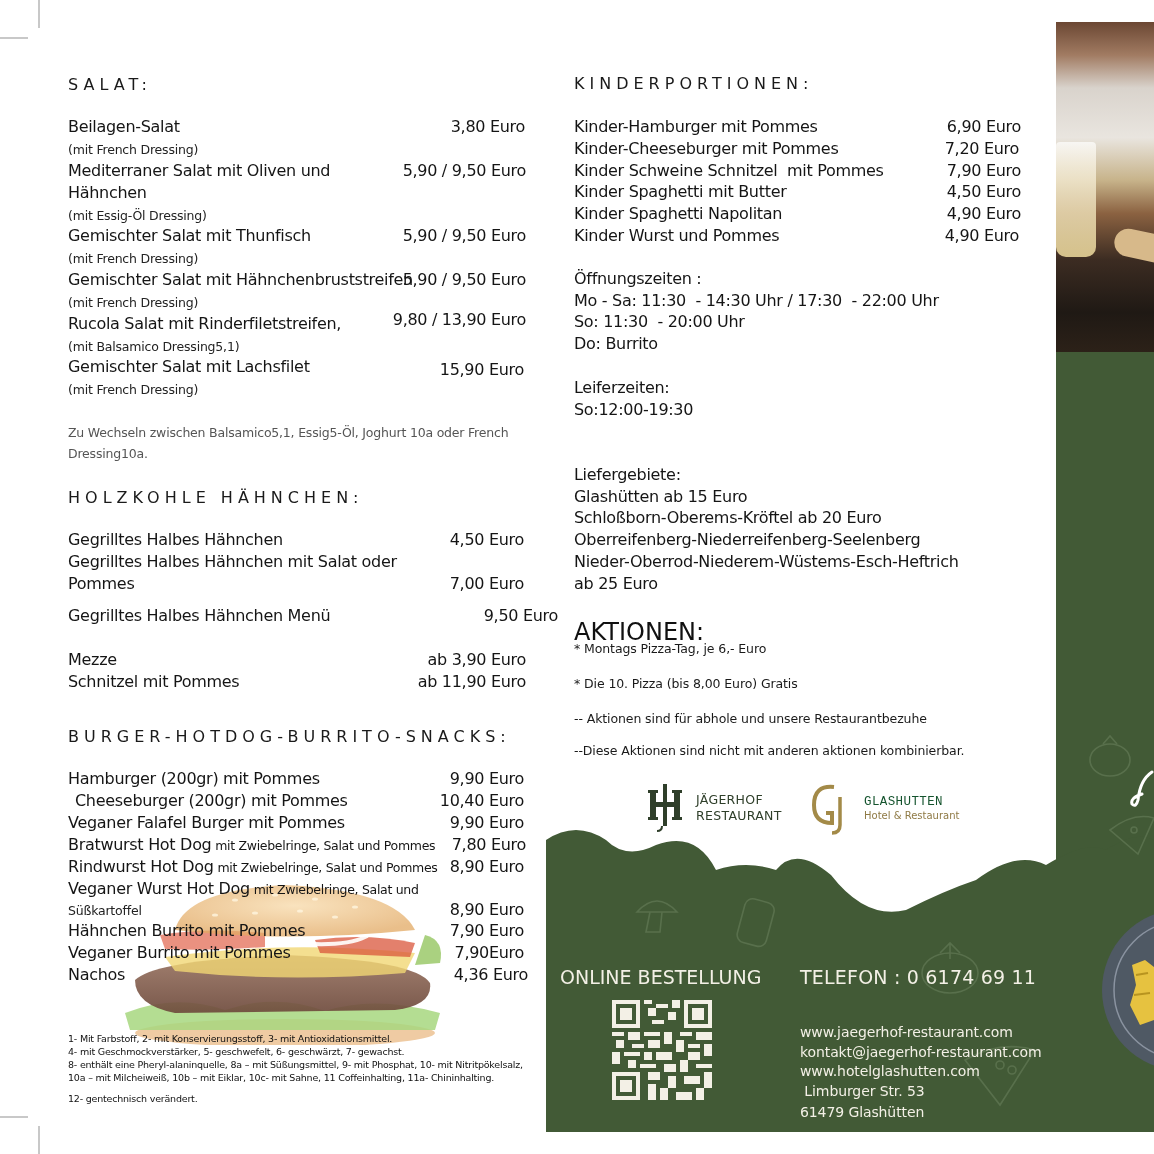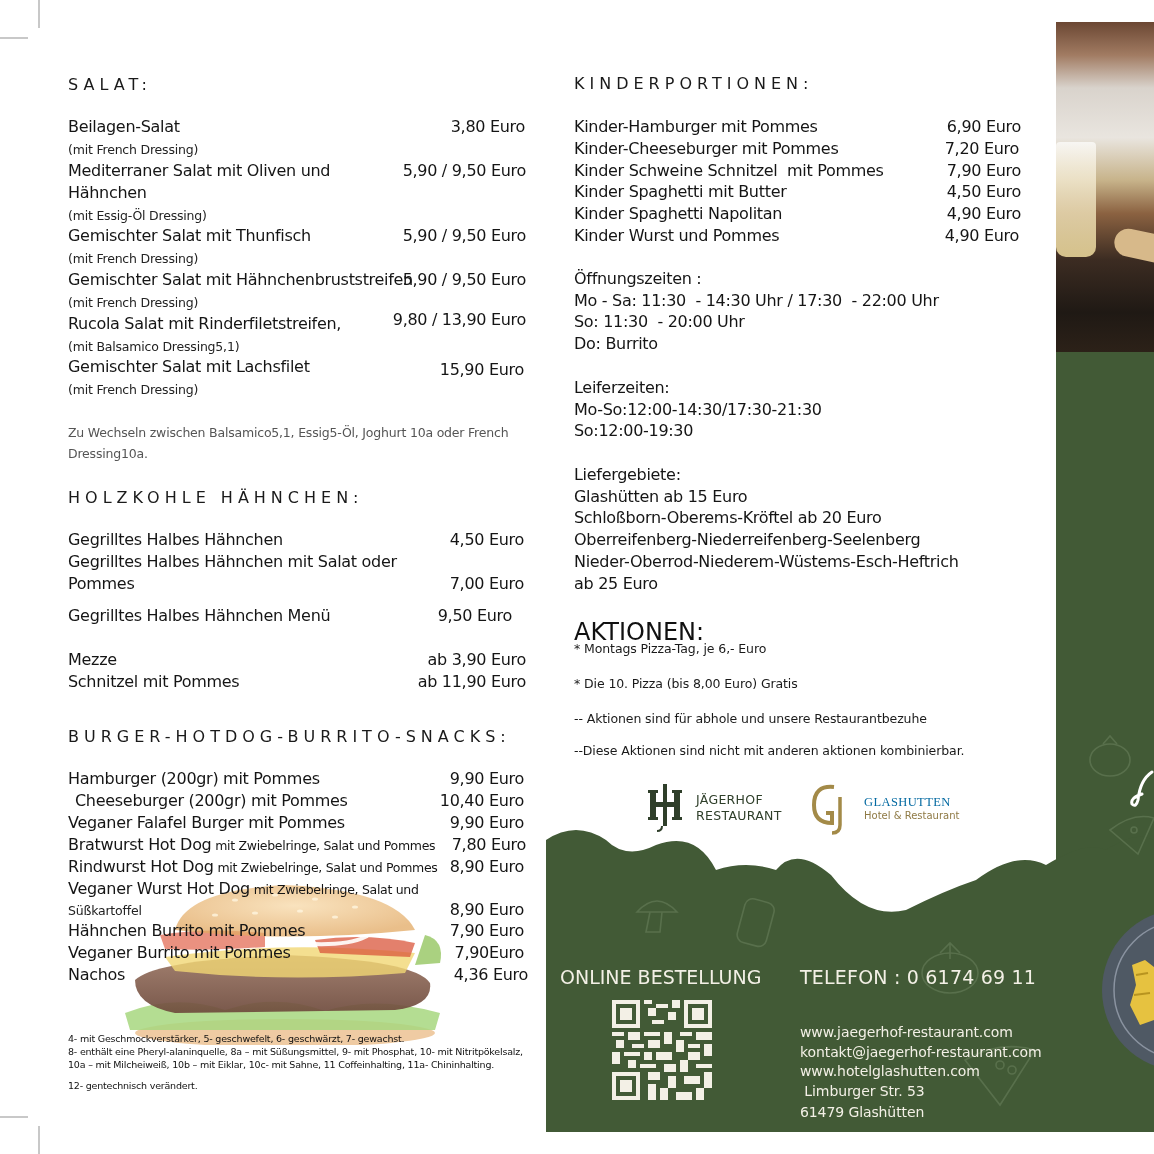--- a/index.html
+++ b/index.html
@@ -89,21 +89,21 @@
   <div class="heading" style="left:68px;top:488px;">HOLZKOHLE HÄHNCHEN:</div>
 
   <div class="item" style="left:68px;top:529px;">Gegrilltes Halbes Hähnchen</div>
   <div class="price" style="right:630px;top:529px;">4,50 Euro</div>
 
   <div class="item" style="left:68px;top:551px;">Gegrilltes Halbes Hähnchen mit Salat oder</div>
   <div class="item" style="left:68px;top:573px;">Pommes</div>
   <div class="price" style="right:630px;top:573px;">7,00 Euro</div>
 
   <div class="item" style="left:68px;top:605px;">Gegrilltes Halbes Hähnchen Menü</div>
-  <div class="price" style="right:642px;top:605px;">9,50 Euro</div>
+  <div class="price" style="right:596px;top:605px;">9,50 Euro</div>
 
   <div class="item" style="left:68px;top:649px;">Mezze</div>
   <div class="price" style="right:628px;top:649px;">ab 3,90 Euro</div>
 
   <div class="item" style="left:68px;top:671px;">Schnitzel mit Pommes</div>
   <div class="price" style="right:628px;top:671px;">ab 11,90 Euro</div>
 </div>
 
 <svg class="burger" viewBox="0 0 335 160">
   <defs>
@@ -169,20 +169,21 @@
   <div class="price" style="right:630px;top:920px;">7,90 Euro</div>
 
   <div class="item" style="left:68px;top:942px;">Veganer Burrito mit Pommes</div>
   <div class="price" style="right:630px;top:942px;">7,90Euro</div>
 
   <div class="item" style="left:68px;top:964px;">Nachos</div>
   <div class="price" style="right:626px;top:964px;">4,36 Euro</div>
 </div>
 
 <div class="footnote" style="left:68px;top:1032px;">
+  <div>1- Mit Farbstoff, 2- mit Konservierungsstoff, 3- mit Antioxidationsmittel.</div>
   <div>4- mit Geschmockverstärker, 5- geschwefelt, 6- geschwärzt, 7- gewachst.</div>
   <div>8- enthält eine Pheryl-alaninquelle, 8a – mit Süßungsmittel, 9- mit Phosphat, 10- mit Nitritpökelsalz,</div>
   <div>10a – mit Milcheiweiß, 10b – mit Eiklar, 10c- mit Sahne, 11 Coffeinhalting, 11a- Chininhalting.</div>
   <div style="margin-top:8px;">12- gentechnisch verändert.</div>
 </div>
 
 <div>
   <div class="heading" style="left:574px;top:74px;">KINDERPORTIONEN:</div>
   <div class="item" style="left:574px;top:116px;">Kinder-Hamburger mit Pommes</div>
   <div class="price" style="right:133px;top:116px;">6,90 Euro</div>
@@ -200,21 +201,20 @@
 
 <div class="info" style="left:574px;top:268px;">
   <div>Öffnungszeiten :</div>
   <div style="white-space:pre;">Mo - Sa: 11:30  - 14:30 Uhr / 17:30  - 22:00 Uhr</div>
   <div style="white-space:pre;">So: 11:30  - 20:00 Uhr</div>
   <div>Do: Burrito</div>
 </div>
 
 <div class="info" style="left:574px;top:377px;">
   <div>Leiferzeiten:</div>
-  <div>Mo-So:12:00-14:30/17:30-21:30</div>
   <div>So:12:00-19:30</div>
 </div>
 
 <div class="info" style="left:574px;top:464px;">
   <div>Liefergebiete:</div>
   <div>Glashütten ab 15 Euro</div>
   <div>Schloßborn-Oberems-Kröftel ab 20 Euro</div>
   <div>Oberreifenberg-Niederreifenberg-Seelenberg</div>
   <div>Nieder-Oberrod-Niederem-Wüstems-Esch-Heftrich</div>
   <div>ab 25 Euro</div>
@@ -245,21 +245,21 @@
   </svg>
   <div style="position:absolute;left:48px;top:8px;font-size:12.5px;color:#2f3f2a;letter-spacing:0.3px;white-space:nowrap;">JÄGERHOF</div>
   <div style="position:absolute;left:48px;top:24px;font-size:12.5px;color:#2f3f2a;letter-spacing:0.3px;white-space:nowrap;">RESTAURANT</div>
 </div>
 
 <div class="logo-gl">
   <svg width="42" height="52" viewBox="0 0 42 52" style="position:absolute;left:0;top:0;">
     <path d="M24 4 Q4 2 4 22 Q4 40 22 40 L22 30 L16 30" fill="none" stroke="#a38a48" stroke-width="4"></path>
     <path d="M30 14 L30 42 Q30 50 22 50" fill="none" stroke="#a38a48" stroke-width="3.5"></path>
   </svg>
-  <div style="position:absolute;left:54px;top:12px;font-family:Liberation Serif, serif;font-size:12.5px;color:#0369a1;letter-spacing:0.4px;white-space:nowrap;">GLASHUTTEN</div>
+  <div style="position:absolute;left:54px;top:12px;font-family:Liberation Mono, monospace;font-size:12.5px;color:#14532d;letter-spacing:0.4px;white-space:nowrap;">GLASHUTTEN</div>
   <div style="position:absolute;left:54px;top:27px;font-size:10px;color:#8f7a45;white-space:nowrap;">Hotel &amp; Restaurant</div>
 </div>
 
 <div>
   <div class="green-bg" style="left:1056px;top:330px;width:98px;height:802px;"></div>
   <div class="right-photo">
     <div style="position:absolute;left:0;top:120px;width:40px;height:115px;background:linear-gradient(180deg,rgba(255,255,255,0.7),rgba(230,210,150,0.9));border-radius:4px 4px 10px 10px;"></div>
     <div style="position:absolute;left:58px;top:210px;width:60px;height:28px;background:#d7b98a;border-radius:14px;transform:rotate(12deg);"></div>
   </div>
 </div>

